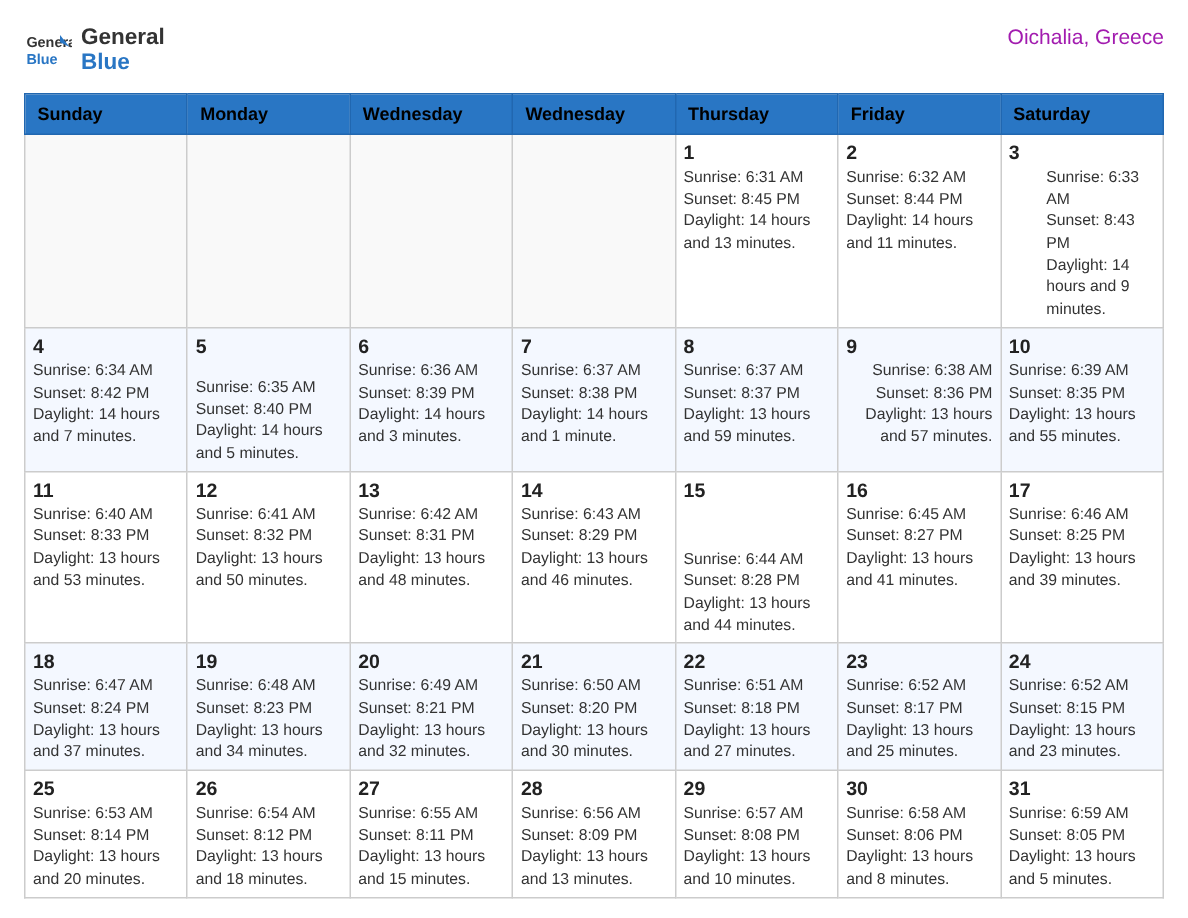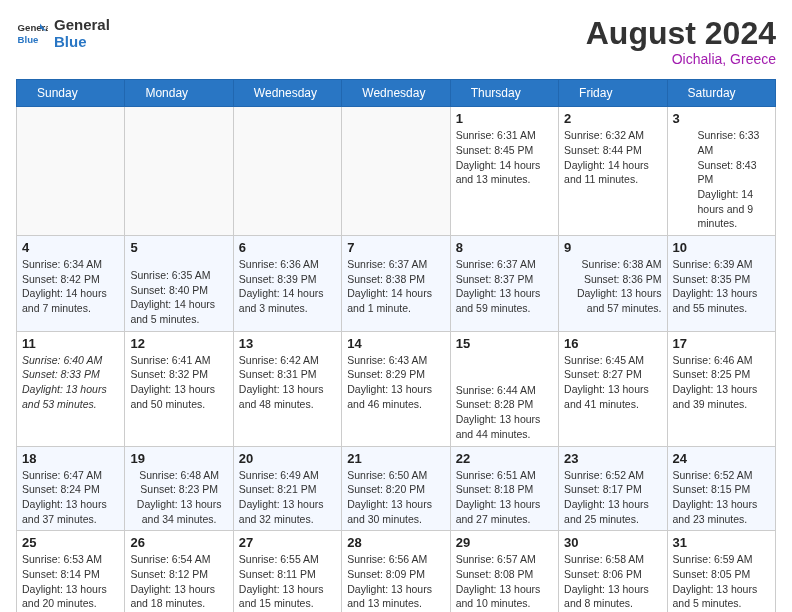--- a/index.html
+++ b/index.html
@@ -38,25 +38,25 @@
       font-size: 14px;
       color: #a21caf;
     }
     table {
       width: 100%;
       border-collapse: collapse;
       font-size: 11px;
     }
     thead th {
       background-color: #2976c4;
-      color: #ffffff;
-      padding: 6px 20px;
+      color: #000000;
+      padding: 6px 8px;
       text-align: left;
       font-size: 12px;
-      font-weight: normal;
+      font-weight: bold;
       border: 1px solid #2167b0;
     }
     td {
       border: 1px solid #ccc;
       vertical-align: top;
       padding: 4px 5px;
       width: calc(100% / 7);
       min-height: 80px;
       background: #fff;
     }
@@ -91,21 +91,20 @@
       <text x="2" y="18" font-family="Arial" font-weight="bold" font-size="12" fill="#333">General</text>
       <text x="2" y="32" font-family="Arial" font-weight="bold" font-size="12" fill="#2976c4">Blue</text>
       <polygon points="30,8 38,18 30,14" fill="#2976c4"></polygon>
     </svg>
     <div>
       <div style="font-weight:bold;font-size:15px;color:#333;">General</div>
       <div style="font-weight:bold;font-size:15px;color:#2976c4;">Blue</div>
     </div>
   </div>
   <div class="title-block">
-    <div class="month-title">August 2024</div>
     <div class="subtitle">Oichalia, Greece</div>
   </div>
 </div>
 
 <table>
   <thead>
     <tr>
     <th>Sunday</th>
         <th>Monday</th>
         <th>Wednesday</th>
@@ -180,21 +179,21 @@
         <td>
           <span class="day-num">10</span>
           <div class="day-info" style="white-space: pre-line;">Sunrise: 6:39 AM
 Sunset: 8:35 PM
 Daylight: 13 hours and 55 minutes.</div>
         </td>
       </tr>
       <tr>
         <td>
           <span class="day-num">11</span>
-          <div class="day-info" style="white-space: pre-line; font-style: italic;">Sunrise: 6:40 AM
+          <div class="day-info" style="white-space: pre-line;">Sunrise: 6:40 AM
 Sunset: 8:33 PM
 Daylight: 13 hours and 53 minutes.</div>
         </td>
         <td>
           <span class="day-num">12</span>
           <div class="day-info" style="white-space: pre-line;">Sunrise: 6:41 AM
 Sunset: 8:32 PM
 Daylight: 13 hours and 50 minutes.</div>
         </td>
         <td>
@@ -230,21 +229,21 @@
       </tr>
       <tr>
         <td>
           <span class="day-num">18</span>
           <div class="day-info" style="white-space: pre-line;">Sunrise: 6:47 AM
 Sunset: 8:24 PM
 Daylight: 13 hours and 37 minutes.</div>
         </td>
         <td>
           <span class="day-num">19</span>
-          <div class="day-info" style="white-space: pre-line; text-align: center;">Sunrise: 6:48 AM
+          <div class="day-info" style="white-space: pre-line;">Sunrise: 6:48 AM
 Sunset: 8:23 PM
 Daylight: 13 hours and 34 minutes.</div>
         </td>
         <td>
           <span class="day-num">20</span>
           <div class="day-info" style="white-space: pre-line;">Sunrise: 6:49 AM
 Sunset: 8:21 PM
 Daylight: 13 hours and 32 minutes.</div>
         </td>
         <td>

